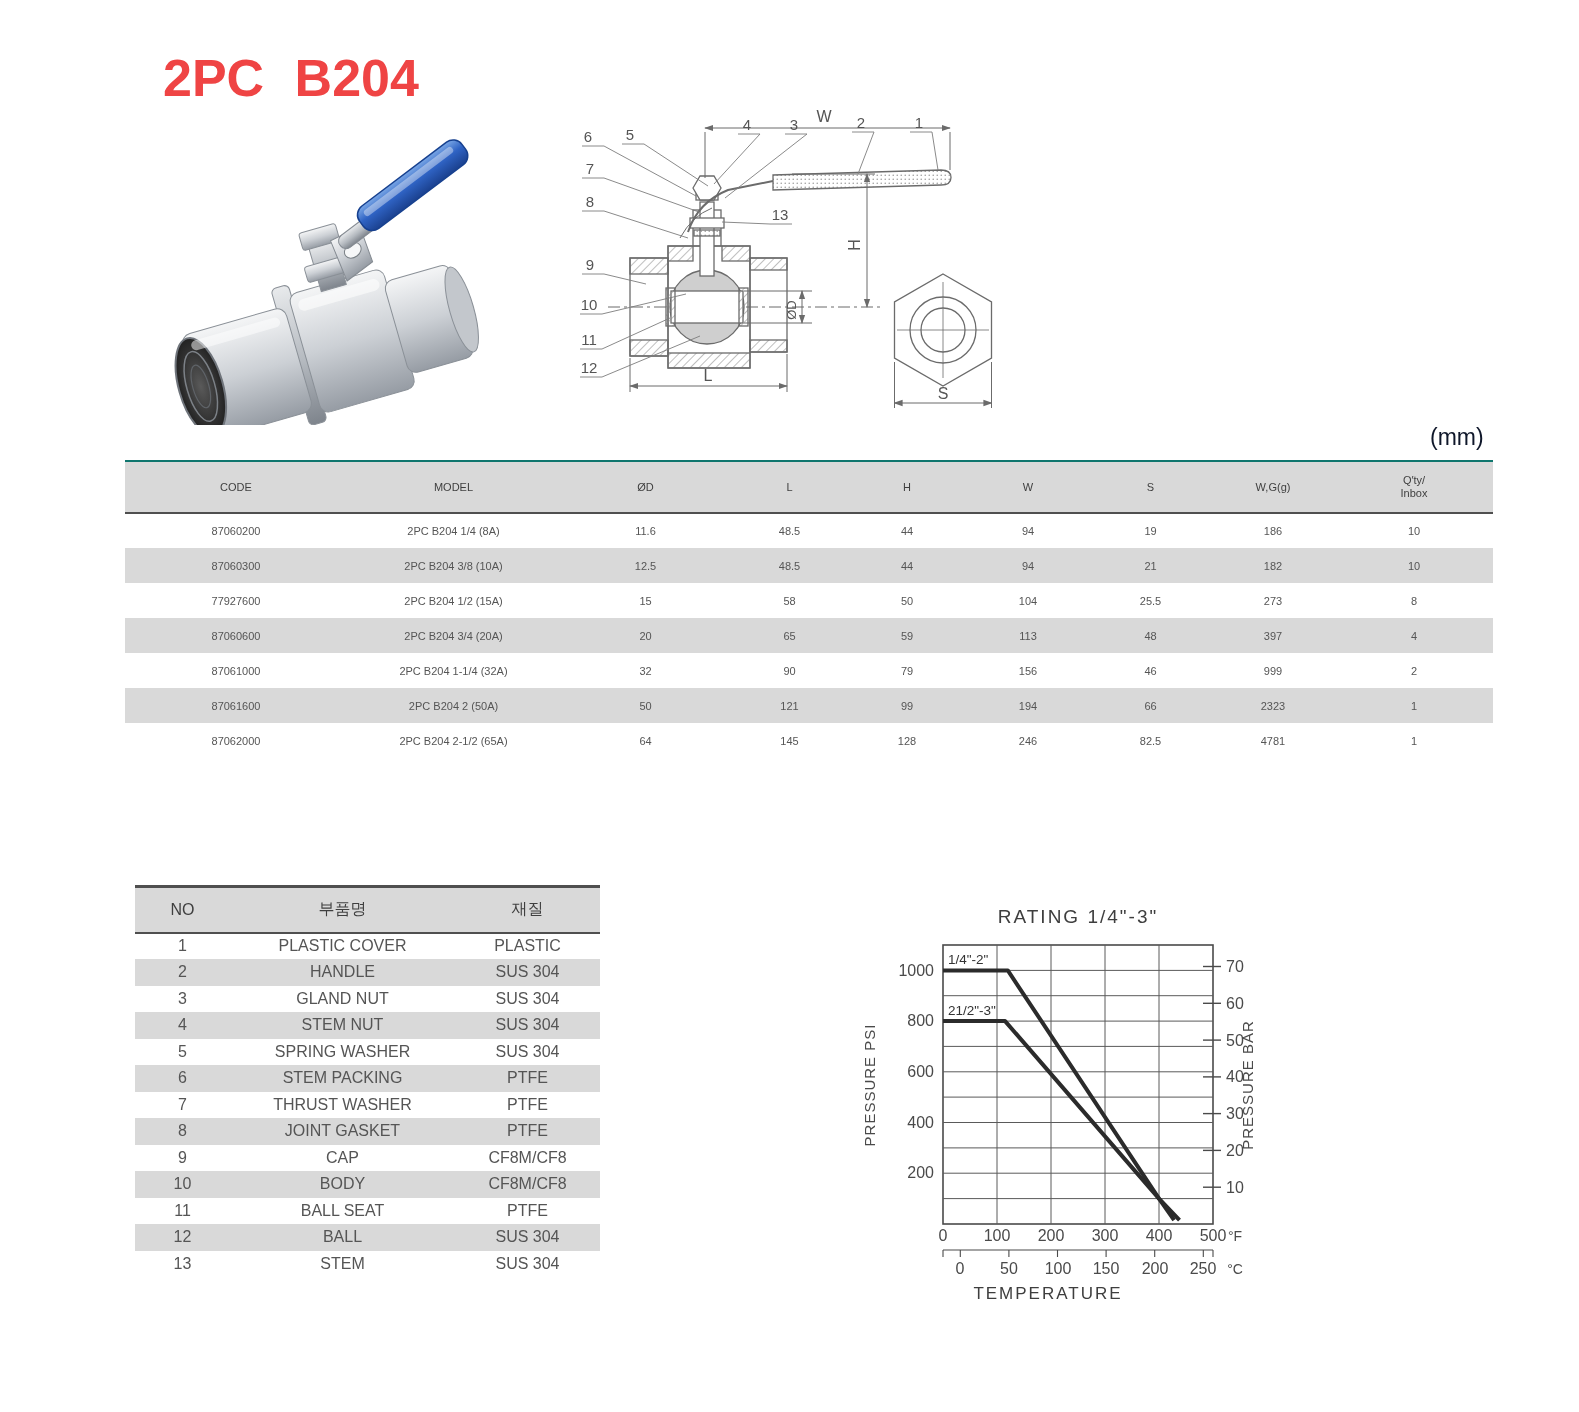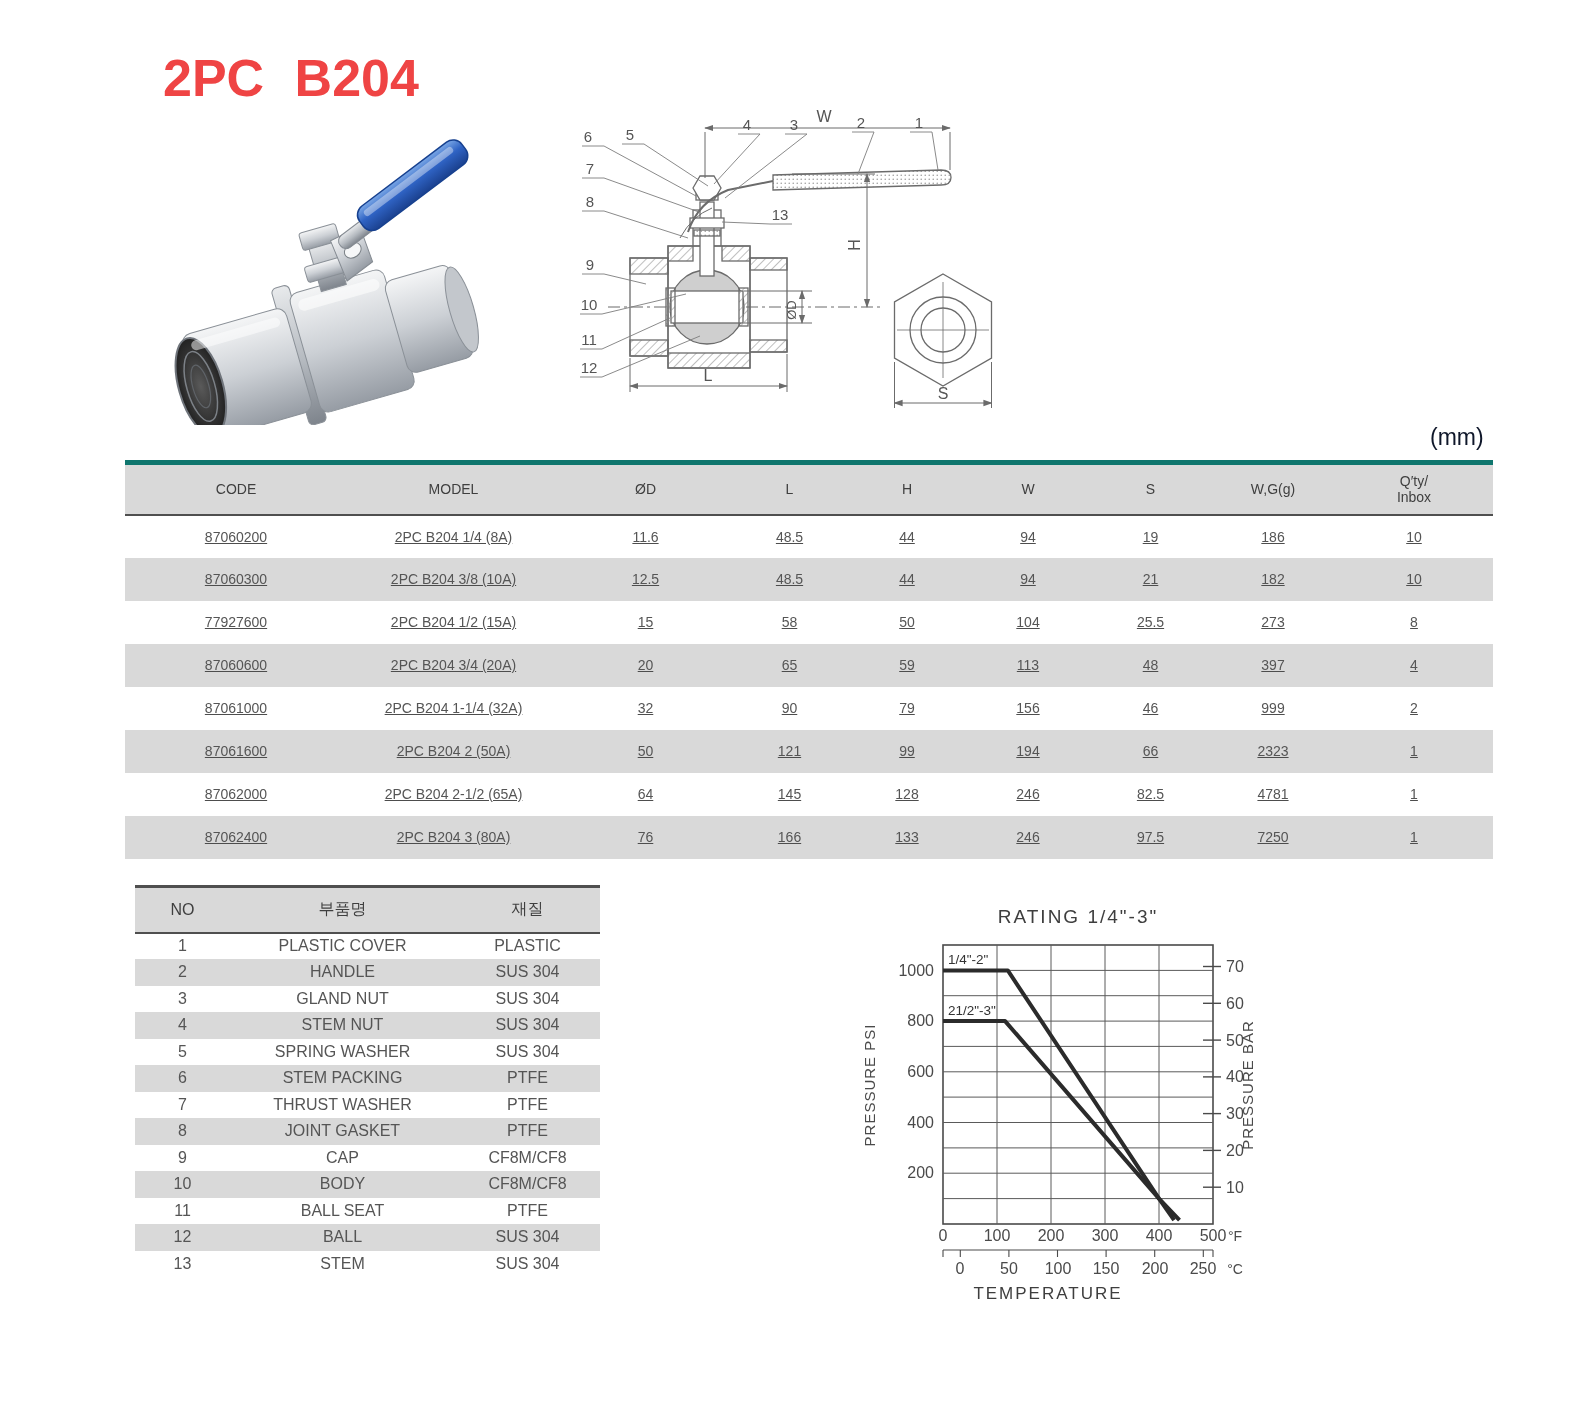--- a/index.html
+++ b/index.html
@@ -5,24 +5,24 @@
   html,body{margin:0;padding:0;background:#e8e8e8;}
   .page{position:relative;width:1579px;height:1412px;background:#ffffff;overflow:hidden;
         font-family:"Liberation Sans","DejaVu Sans",sans-serif;color:#4d4d4d;}
   .title{position:absolute;left:163px;top:48px;font-size:52px;font-weight:800;
          color:#ef4444;letter-spacing:0px;word-spacing:16px;margin:0;}
   .mm-note{position:absolute;left:1430px;top:424px;font-size:23px;color:#0f172a;}
 
   
   table{border-collapse:collapse;table-layout:fixed;}
   .dim-table{position:absolute;left:125px;top:460px;width:1368px;
-             border-top:5px solid #0f766e;font-size:14px;}
+             border-top:2px solid #0f766e;font-size:11px;}
   .dim-table thead tr{height:52px;background:#d9d9d9;border-bottom:2.5px solid #4f4f4f;}
   .dim-table th{font-weight:normal;color:#3f3f3f;line-height:1.15;}
-  .dim-table tbody tr{height:43px;text-decoration:underline;}
+  .dim-table tbody tr{height:35px;}
   .dim-table tbody tr:nth-child(even){background:#d9d9d9;}
   .dim-table td{text-align:center;color:#555;}
 
   
   .parts-table{position:absolute;left:135px;top:885px;width:465px;
                border-top:3px solid #4f4f4f;font-size:16px;}
   .parts-table thead tr{height:46px;background:#d9d9d9;border-bottom:2.5px solid #4f4f4f;}
   .parts-table th{font-weight:normal;color:#3f3f3f;margin-left:48px;}
   .parts-table tbody tr{height:26.5px;}
   .parts-table tbody tr:nth-child(even){background:#d9d9d9;}
@@ -286,31 +286,20 @@
         <td>87062000</td>
         <td>2PC B204 2-1/2 (65A)</td>
         <td>64</td>
         <td>145</td>
         <td>128</td>
         <td>246</td>
         <td>82.5</td>
         <td>4781</td>
         <td>1</td>
       </tr>
-        <tr>
-        <td>87062400</td>
-        <td>2PC B204 3 (80A)</td>
-        <td>76</td>
-        <td>166</td>
-        <td>133</td>
-        <td>246</td>
-        <td>97.5</td>
-        <td>7250</td>
-        <td>1</td>
-      </tr>
       </tbody>
   </table>
 
   <table class="parts-table">
     <colgroup>
         <col style="width:95px">
         <col style="width:225px">
         <col style="width:145px">
       </colgroup>
     <thead>

